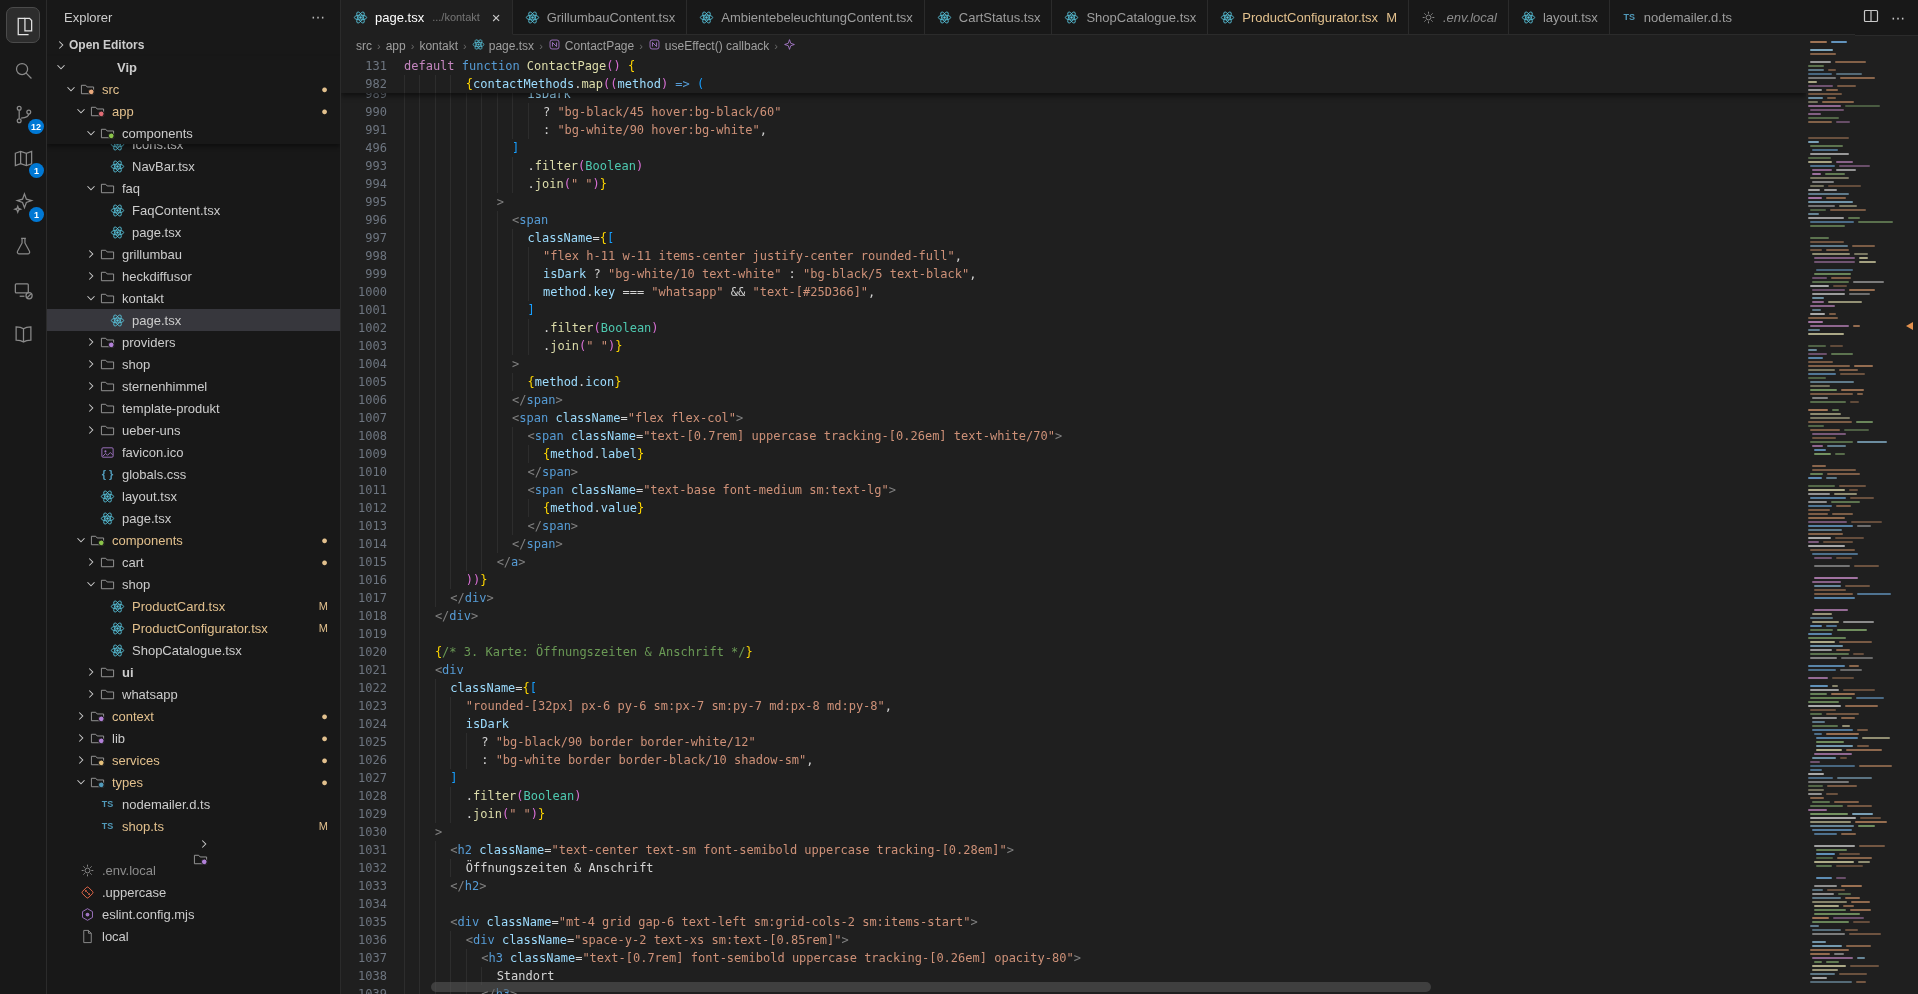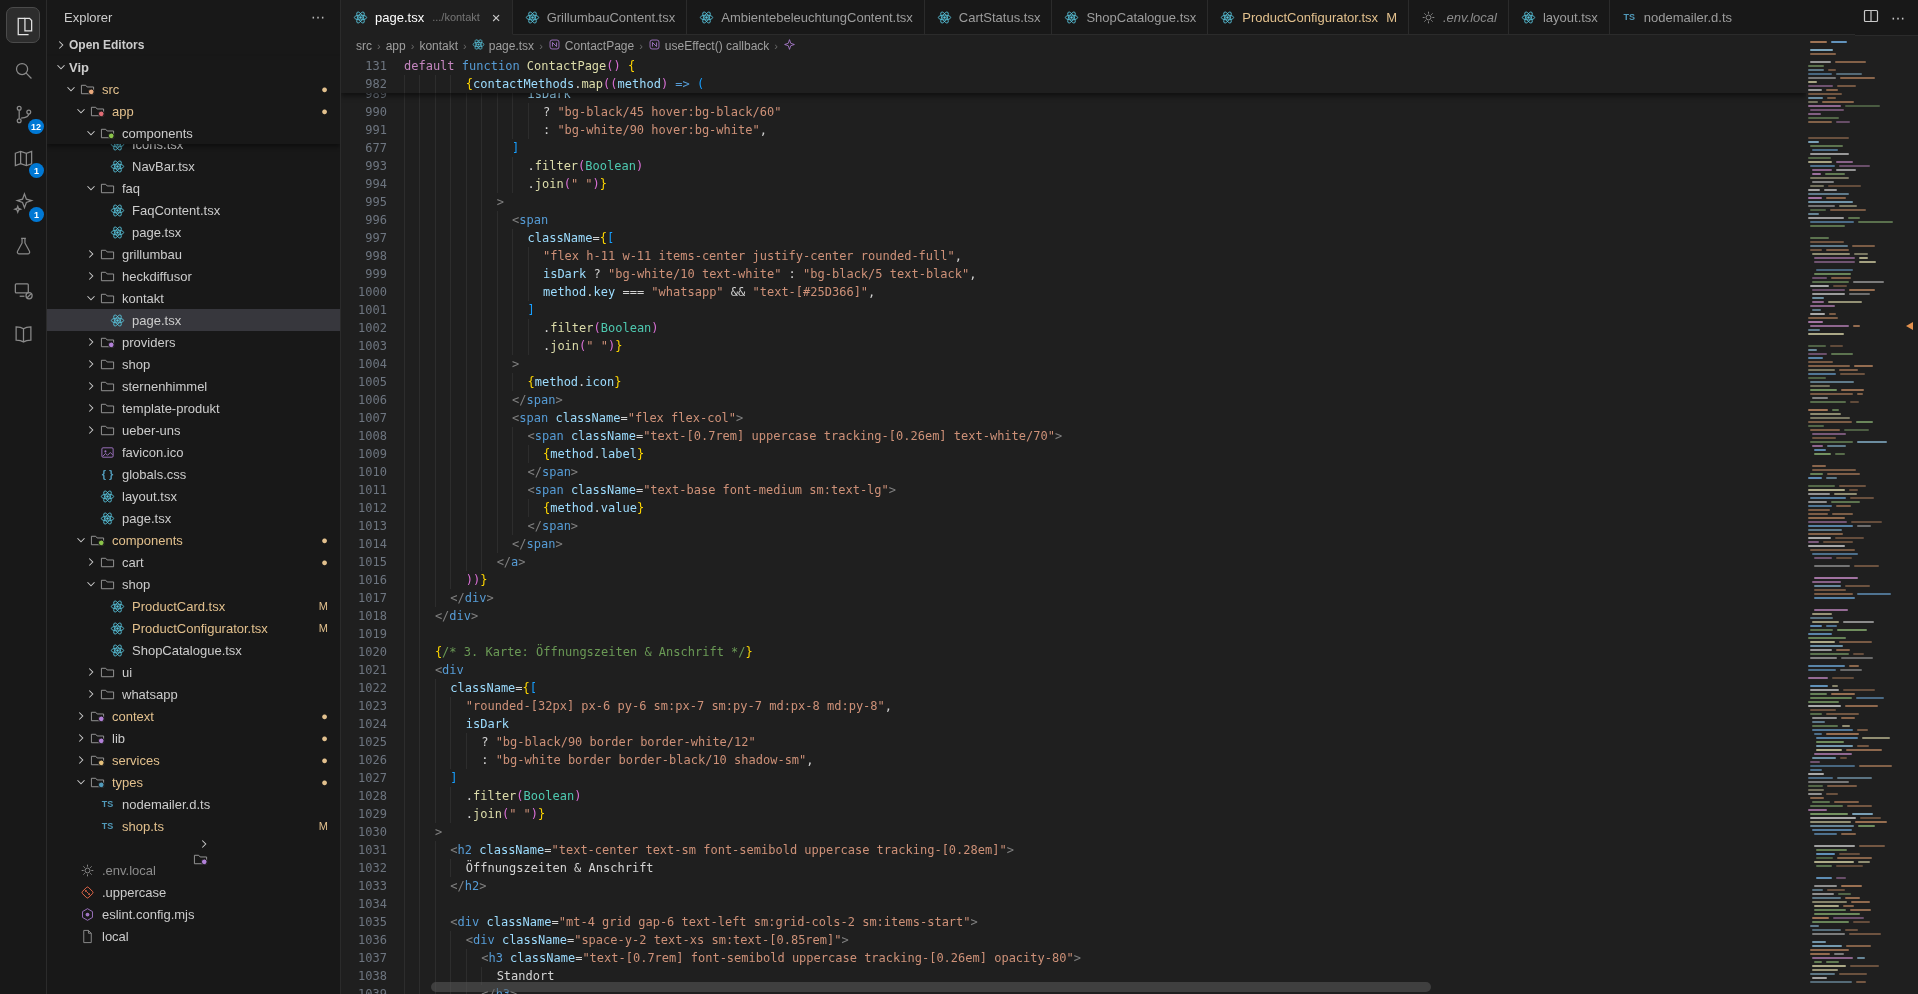--- a/index.html
+++ b/index.html
@@ -142,21 +142,21 @@
     </div>
     <div class="sb-row section">
       <span class="t-chev">
           <svg viewBox="0 0 16 16">
             <path d="M6 4l4 4-4 4"></path>
           </svg>
         </span>
       <span>Open Editors</span>
     </div>
     <div id="sticky-tree">
-        <div class="sb-row tree" style="padding-left: 6px;">
+        <div class="sb-row tree" style="padding-left: 6px; gap: 48px;">
           <span class="t-chev">
             <svg viewBox="0 0 16 16">
               <path d="M4 6l4 4 4-4"></path>
             </svg>
           </span>
           <span class="t-label" style="font-weight: 700;">Vip</span>
         </div>
         <div class="sb-row tree" style="padding-left: 16px;">
           <span class="t-chev">
             <svg viewBox="0 0 16 16">
@@ -518,21 +518,21 @@
               <g stroke="#58c4dc" fill="none" stroke-width="0.9">
                 <ellipse cx="8" cy="8" rx="6.6" ry="2.6"></ellipse>
                 <ellipse cx="8" cy="8" rx="6.6" ry="2.6" transform="rotate(60 8 8)"></ellipse>
                 <ellipse cx="8" cy="8" rx="6.6" ry="2.6" transform="rotate(120 8 8)"></ellipse>
               </g>
               <circle cx="8" cy="8" r="1.3" fill="#58c4dc"></circle>
             </svg>
           </span>
           <span class="t-label">ShopCatalogue.tsx</span>
         </div>
-        <div class="sb-row tree" style="padding-left: 36px;">
+        <div class="sb-row tree" style="padding-left: 36px; font-weight: bold;">
           <span class="t-chev">
             <svg viewBox="0 0 16 16">
               <path d="M6 4l4 4-4 4"></path>
             </svg>
           </span>
           <span class="t-icon">
             <svg viewBox="0 0 16 16">
               <path d="M1.5 3.5h4.6l1.5 1.8h6.9v7.2h-13z" fill="none" stroke="#9a9a9a"></path>
             </svg>
           </span>
@@ -849,21 +849,21 @@
           <span><svg viewBox="0 0 16 16">
               <path d="M8 2l1.5 4.5L14 8l-4.5 1.5L8 14l-1.5-4.5L2 8l4.5-1.5z" fill="none" stroke="#b180d7"></path>
             </svg></span>
         </span>
       </div>
     <div id="codewrap">
       <div id="lines">
           <div class="cl"><span class="ln">989</span><span class="ct"><span class="g"></span><span class="g"></span><span class="g"></span><span class="g"></span><span class="g"></span><span class="g"></span><span class="g"></span><span class="g"></span><span class="tk-var">isDark</span></span></div>
           <div class="cl"><span class="ln">990</span><span class="ct"><span class="g"></span><span class="g"></span><span class="g"></span><span class="g"></span><span class="g"></span><span class="g"></span><span class="g"></span><span class="g"></span><span class="g"></span><span class="tk-p">? </span><span class="tk-str">"bg-black/45 hover:bg-black/60"</span></span></div>
           <div class="cl"><span class="ln">991</span><span class="ct"><span class="g"></span><span class="g"></span><span class="g"></span><span class="g"></span><span class="g"></span><span class="g"></span><span class="g"></span><span class="g"></span><span class="g"></span><span class="tk-p">: </span><span class="tk-str">"bg-white/90 hover:bg-white"</span><span class="tk-p">,</span></span></div>
-          <div class="cl"><span class="ln">677</span><span class="ct"><span class="g"></span><span class="g"></span><span class="g"></span><span class="g"></span><span class="g"></span><span class="g"></span><span class="g"></span><span class="tk-b3">]</span></span></div>
+          <div class="cl"><span class="ln">496</span><span class="ct"><span class="g"></span><span class="g"></span><span class="g"></span><span class="g"></span><span class="g"></span><span class="g"></span><span class="g"></span><span class="tk-b3">]</span></span></div>
           <div class="cl"><span class="ln">993</span><span class="ct"><span class="g"></span><span class="g"></span><span class="g"></span><span class="g"></span><span class="g"></span><span class="g"></span><span class="g"></span><span class="g"></span><span class="tk-p">.</span><span class="tk-fn">filter</span><span class="tk-b2">(</span><span class="tk-cls">Boolean</span><span class="tk-b2">)</span></span></div>
           <div class="cl"><span class="ln">994</span><span class="ct"><span class="g"></span><span class="g"></span><span class="g"></span><span class="g"></span><span class="g"></span><span class="g"></span><span class="g"></span><span class="g"></span><span class="tk-p">.</span><span class="tk-fn">join</span><span class="tk-b2">(</span><span class="tk-str">" "</span><span class="tk-b2">)</span><span class="tk-b1">}</span></span></div>
           <div class="cl"><span class="ln">995</span><span class="ct"><span class="g"></span><span class="g"></span><span class="g"></span><span class="g"></span><span class="g"></span><span class="g"></span><span class="tk-ang">&gt;</span></span></div>
           <div class="cl"><span class="ln">996</span><span class="ct"><span class="g"></span><span class="g"></span><span class="g"></span><span class="g"></span><span class="g"></span><span class="g"></span><span class="g"></span><span class="tk-ang">&lt;</span><span class="tk-tag">span</span></span></div>
           <div class="cl"><span class="ln">997</span><span class="ct"><span class="g"></span><span class="g"></span><span class="g"></span><span class="g"></span><span class="g"></span><span class="g"></span><span class="g"></span><span class="g"></span><span class="tk-var">className</span><span class="tk-p">=</span><span class="tk-b1">{</span><span class="tk-b3">[</span></span></div>
           <div class="cl"><span class="ln">998</span><span class="ct"><span class="g"></span><span class="g"></span><span class="g"></span><span class="g"></span><span class="g"></span><span class="g"></span><span class="g"></span><span class="g"></span><span class="g"></span><span class="tk-str">"flex h-11 w-11 items-center justify-center rounded-full"</span><span class="tk-p">,</span></span></div>
           <div class="cl"><span class="ln">999</span><span class="ct"><span class="g"></span><span class="g"></span><span class="g"></span><span class="g"></span><span class="g"></span><span class="g"></span><span class="g"></span><span class="g"></span><span class="g"></span><span class="tk-var">isDark</span><span class="tk-p"> ? </span><span class="tk-str">"bg-white/10 text-white"</span><span class="tk-p"> : </span><span class="tk-str">"bg-black/5 text-black"</span><span class="tk-p">,</span></span></div>
           <div class="cl"><span class="ln">1000</span><span class="ct"><span class="g"></span><span class="g"></span><span class="g"></span><span class="g"></span><span class="g"></span><span class="g"></span><span class="g"></span><span class="g"></span><span class="g"></span><span class="tk-var">method</span><span class="tk-p">.</span><span class="tk-var">key</span><span class="tk-p"> === </span><span class="tk-str">"whatsapp"</span><span class="tk-p"> &amp;&amp; </span><span class="tk-str">"text-[#25D366]"</span><span class="tk-p">,</span></span></div>
           <div class="cl"><span class="ln">1001</span><span class="ct"><span class="g"></span><span class="g"></span><span class="g"></span><span class="g"></span><span class="g"></span><span class="g"></span><span class="g"></span><span class="g"></span><span class="tk-b3">]</span></span></div>
           <div class="cl"><span class="ln">1002</span><span class="ct"><span class="g"></span><span class="g"></span><span class="g"></span><span class="g"></span><span class="g"></span><span class="g"></span><span class="g"></span><span class="g"></span><span class="g"></span><span class="tk-p">.</span><span class="tk-fn">filter</span><span class="tk-b2">(</span><span class="tk-cls">Boolean</span><span class="tk-b2">)</span></span></div>

